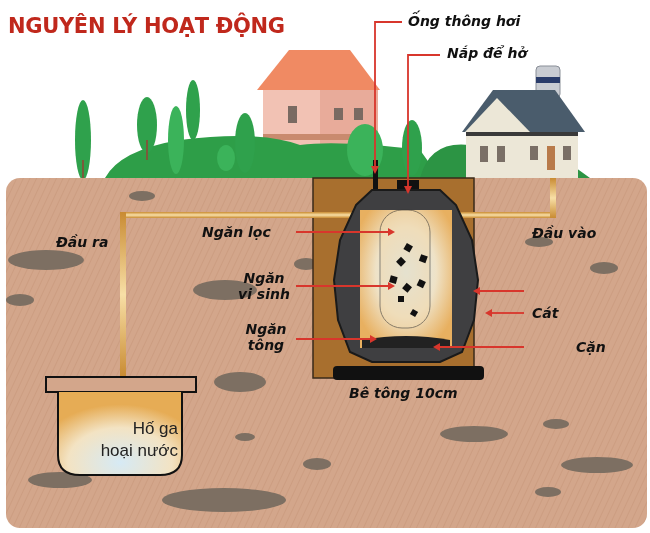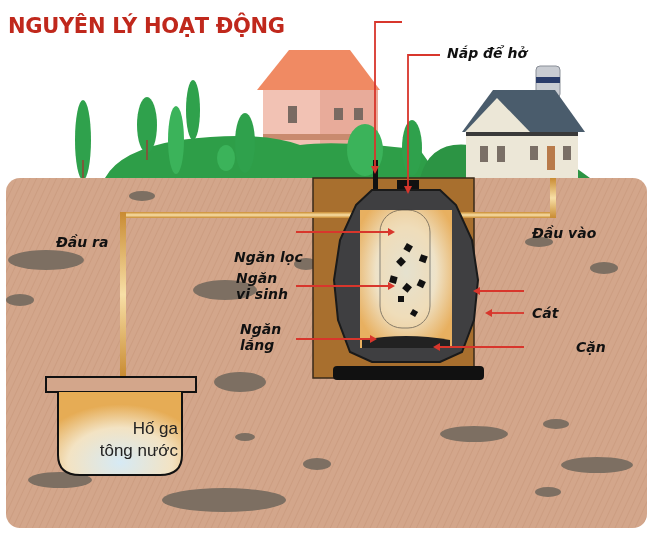--- a/index.html
+++ b/index.html
@@ -1,20 +1,20 @@
 <!DOCTYPE html>
 <html><head>
 <meta charset="utf-8">
 <style>
   html,body{margin:0;padding:0;background:#fff;}
   body{width:650px;height:533px;position:relative;overflow:hidden;font-family:"Liberation Sans",sans-serif;}
   #scene{position:absolute;left:0;top:0;width:622px;height:533px;}
   .lbl{position:absolute;font-family:"DejaVu Sans",sans-serif;font-weight:bold;font-style:italic;color:#111;font-size:14px;white-space:nowrap;line-height:16px;}
   .title{position:absolute;left:8px;top:14px;font-family:"DejaVu Sans",sans-serif;font-weight:bold;font-size:21px;color:#c0281c;letter-spacing:-0.3px;}
-  .center{text-align:left;}
+  .center{text-align:center;}
   .plain{position:absolute;font-family:"Liberation Sans",sans-serif;font-size:17px;color:#222;text-align:right;line-height:22px;}
 </style>
 </head>
 <body>
 
 <div id="scene">
 <svg width="650" height="533" viewBox="0 0 650 533" xmlns="http://www.w3.org/2000/svg">
   <defs>
     <pattern id="hatch" width="6" height="6" patternUnits="userSpaceOnUse" patternTransform="rotate(25)">
       <rect width="6" height="6" fill="#d3a68b"></rect>
@@ -155,34 +155,36 @@
     <polygon points="388,282 388,290 395,286"></polygon>
     <polygon points="370,335 370,343 377,339"></polygon>
     <polygon points="480,287 480,295 473,291"></polygon>
     <polygon points="492,309 492,317 485,313"></polygon>
     <polygon points="440,343 440,351 433,347"></polygon>
   </g>
 </svg>
 
   <div class="title">NGUYÊN LÝ HOẠT ĐỘNG</div>
 
+  <div class="lbl" style="left:408px;top:13px;">Ống thông hơi</div>
   <div class="lbl" style="left:447px;top:45px;">Nắp để hở</div>
   <div class="lbl" style="left:56px;top:234px;">Đầu ra</div>
   <div class="lbl" style="left:532px;top:225px;">Đầu vào</div>
-  <div class="lbl" style="left:234px;top:224px;margin-top:25px;">Ngăn lọc</div>
+  <div class="lbl" style="left:202px;top:224px;">Ngăn lọc</div>
 
   <div class="lbl center" style="left:236px;top:270px;width:56px;">
     <div>Ngăn</div>
     <div>vi sinh</div>
   </div>
   <div class="lbl center" style="left:240px;top:321px;width:52px;">
     <div>Ngăn</div>
-    <div>lắng</div>
+    <div>tông</div>
   </div>
 
   <div class="lbl" style="left:532px;top:305px;font-style:italic;">Cát</div>
   <div class="lbl" style="left:532px;top:339px;margin-left:44px;">Cặn</div>
+  <div class="lbl" style="left:349px;top:385px;">Bê tông 10cm</div>
 
   <div class="plain" style="left:62px;top:418px;width:116px;">
     <div>Hố ga</div>
-    <div>tông nước</div>
+    <div>hoại nước</div>
   </div>
 </div>
 
 </body></html>

